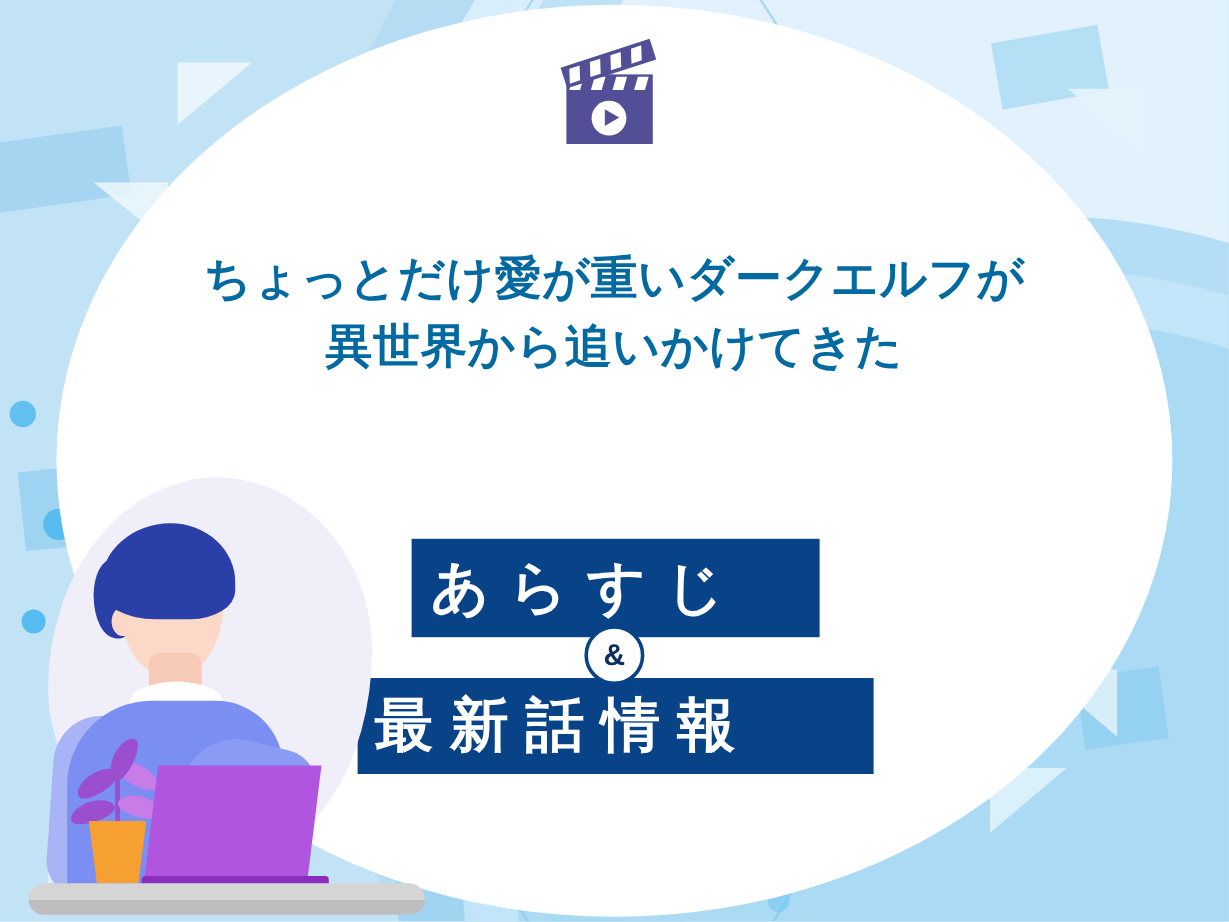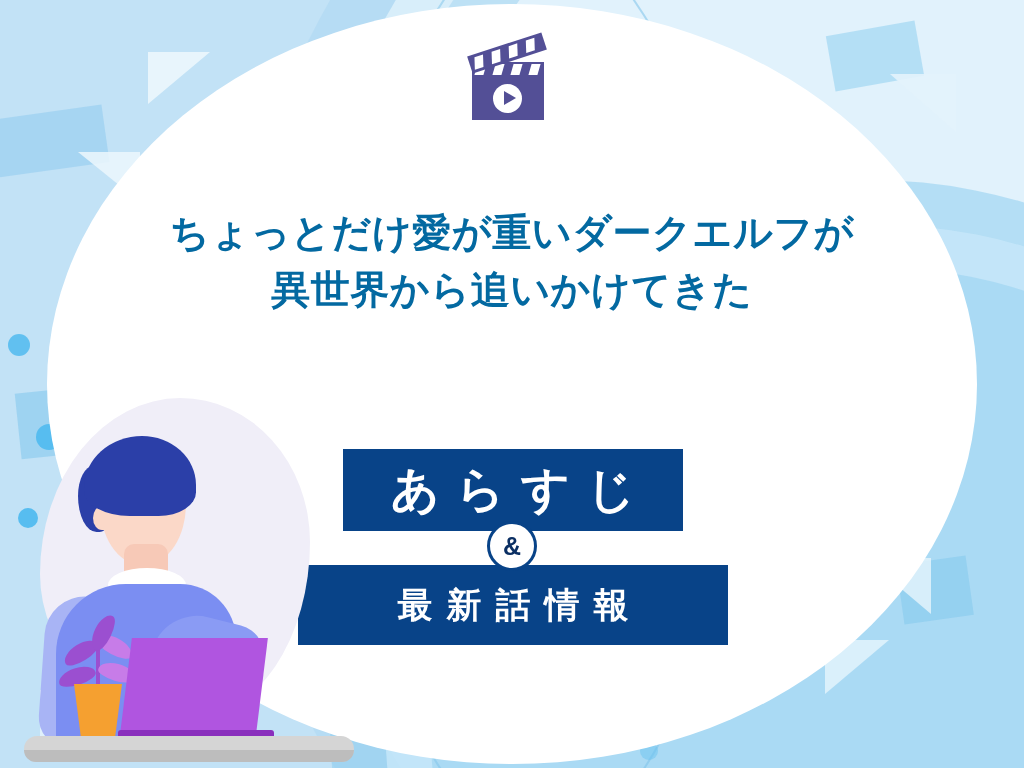--- a/index.html
+++ b/index.html
@@ -35,26 +35,26 @@
   .play-tri{position:absolute;left:34px;top:53px;width:0;height:0;border-left:12px solid #534f96;border-top:7px solid transparent;border-bottom:7px solid transparent;}
 
   
   .title{
     position:absolute;left:0;right:0;top:205px;text-align:center;
     color:#0369a1;font-weight:bold;font-size:39px;line-height:1.45;letter-spacing:.5px;
     white-space:pre-line;
   }
 
   
-  .banner{position:absolute;background:#084388;display:flex;align-items:center;justify-content:center;}
+  .banner{position:absolute;background:#084388;display:flex;align-items:center;}
   .banner span{color:#ffffff;font-weight:bold;}
   #banner-1{left:343px;top:449px;width:340px;height:82px;}
   #banner-1 span{font-size:48px;letter-spacing:16px;text-indent:16px;}
   #banner-2{left:298px;top:565px;width:430px;height:80px;}
-  #banner-2 span{font-size:35px;letter-spacing:14px;text-indent:14px;}
+  #banner-2 span{font-size:49px;letter-spacing:14px;text-indent:14px;}
   .amp-badge{
     position:absolute;left:487px;top:521px;width:50px;height:50px;border-radius:50%;
     background:#ffffff;border:3px solid #084388;box-sizing:border-box;
     display:flex;align-items:center;justify-content:center;
     color:#0b2f63;font-weight:bold;font-size:25px;z-index:5;
   }
 
   
   .illo{position:absolute;left:0;bottom:0;width:420px;height:380px;}
   .blob{position:absolute;left:40px;top:10px;width:270px;height:320px;background:#f0eef8;border-radius:52% 48% 44% 56%/55% 45% 55% 45%;}

